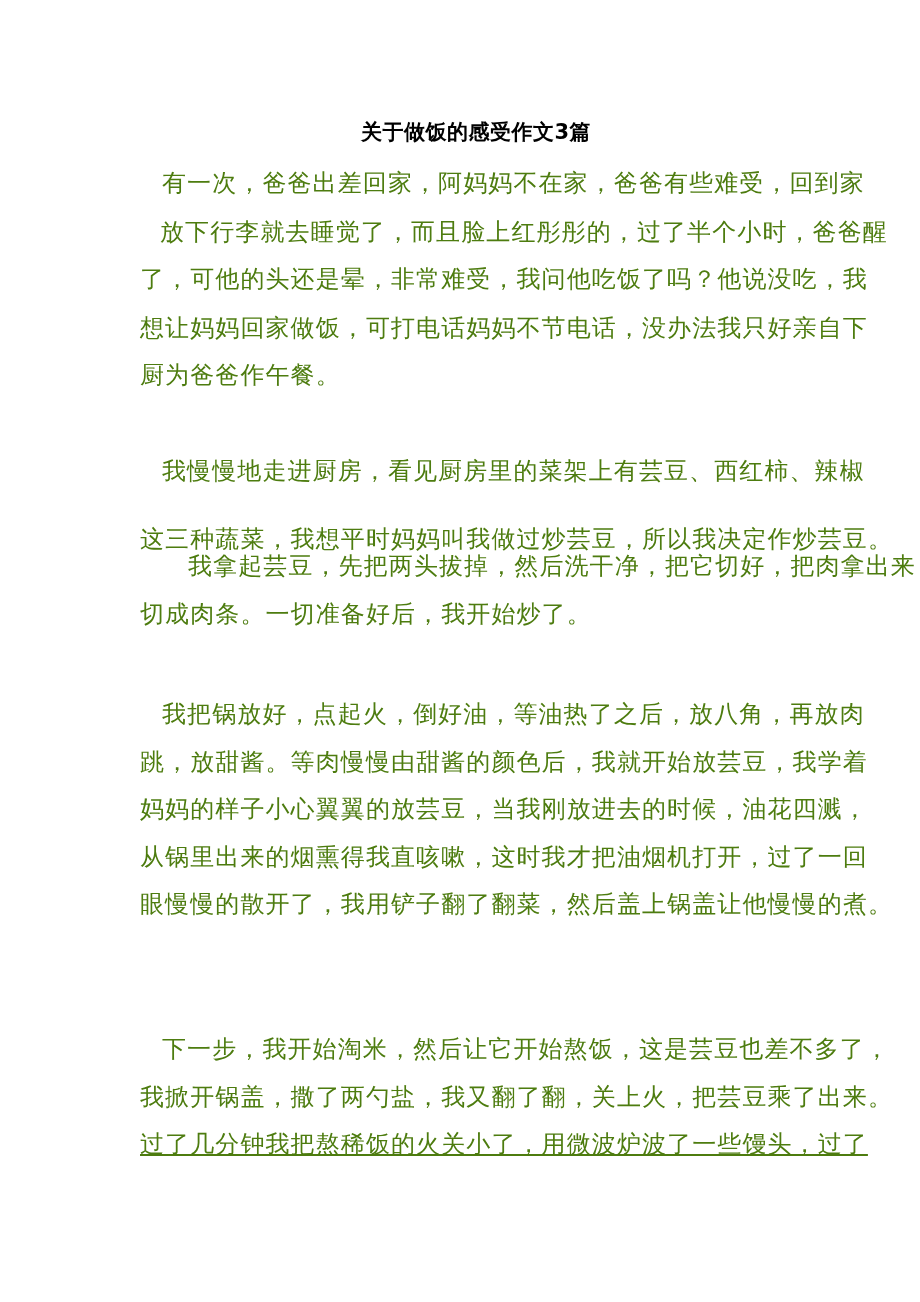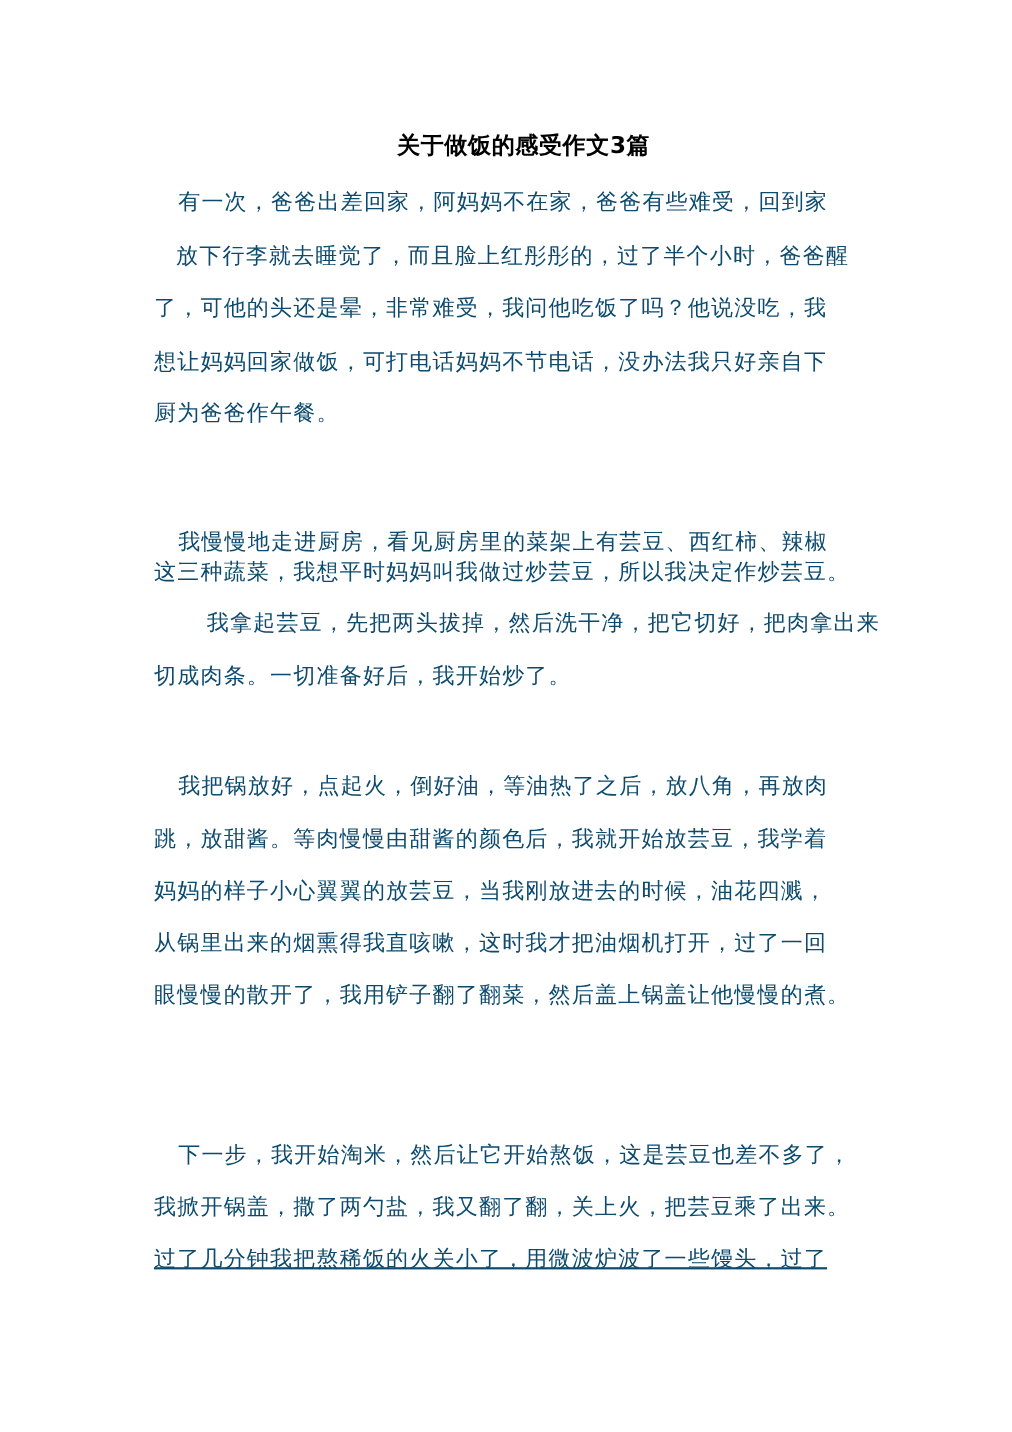--- a/index.html
+++ b/index.html
@@ -29,43 +29,43 @@
       font-family: "DejaVu Sans", "Liberation Sans", sans-serif;
       font-weight: bold;
       font-size: 21px;
       letter-spacing: 0.5px;
       color: #000000;
       padding-left: 32px;
     }
     .line {
       position: absolute;
       left: 140px;
-      font-size: 20px;
+      font-size: 24px;
       line-height: 28px;
       white-space: nowrap;
       letter-spacing: 1.1px;
-      color: #0c4a6e;
+      color: #4d7c0f;
     }
     .indent { left: 162px; }
   </style>
 </head>
 <body>
 
 <div class="page">
 
   <div class="title">关于做饭的感受作文3篇</div>
 
   <div class="line indent" style="top:169px;">有一次，爸爸出差回家，阿妈妈不在家，爸爸有些难受，回到家</div>
   <div class="line" style="top:218px;margin-left:20px;">放下行李就去睡觉了，而且脸上红彤彤的，过了半个小时，爸爸醒</div>
   <div class="line" style="top:265px;">了，可他的头还是晕，非常难受，我问他吃饭了吗？他说没吃，我</div>
   <div class="line" style="top:314px;">想让妈妈回家做饭，可打电话妈妈不节电话，没办法我只好亲自下</div>
   <div class="line" style="top:361px;">厨为爸爸作午餐。</div>
 
-  <div class="line indent" style="top:478px;">我慢慢地走进厨房，看见厨房里的菜架上有芸豆、西红柿、辣椒</div>
-  <div class="line" style="top:505px;">这三种蔬菜，我想平时妈妈叫我做过炒芸豆，所以我决定作炒芸豆。</div>
+  <div class="line indent" style="top:457px;">我慢慢地走进厨房，看见厨房里的菜架上有芸豆、西红柿、辣椒</div>
+  <div class="line" style="top:525px;">这三种蔬菜，我想平时妈妈叫我做过炒芸豆，所以我决定作炒芸豆。</div>
   <div class="line" style="top:552px;margin-left:48px;">我拿起芸豆，先把两头拔掉，然后洗干净，把它切好，把肉拿出来</div>
   <div class="line" style="top:600px;">切成肉条。一切准备好后，我开始炒了。</div>
 
   <div class="line" style="top:748px;">跳，放甜酱。等肉慢慢由甜酱的颜色后，我就开始放芸豆，我学着</div>
   <div class="line indent" style="top:700px;">我把锅放好，点起火，倒好油，等油热了之后，放八角，再放肉</div>
   <div class="line" style="top:795px;">妈妈的样子小心翼翼的放芸豆，当我刚放进去的时候，油花四溅，</div>
   <div class="line" style="top:843px;">从锅里出来的烟熏得我直咳嗽，这时我才把油烟机打开，过了一回</div>
   <div class="line" style="top:890px;">眼慢慢的散开了，我用铲子翻了翻菜，然后盖上锅盖让他慢慢的煮。</div>
 
   <div class="line indent" style="top:1035px;">下一步，我开始淘米，然后让它开始熬饭，这是芸豆也差不多了，</div>

